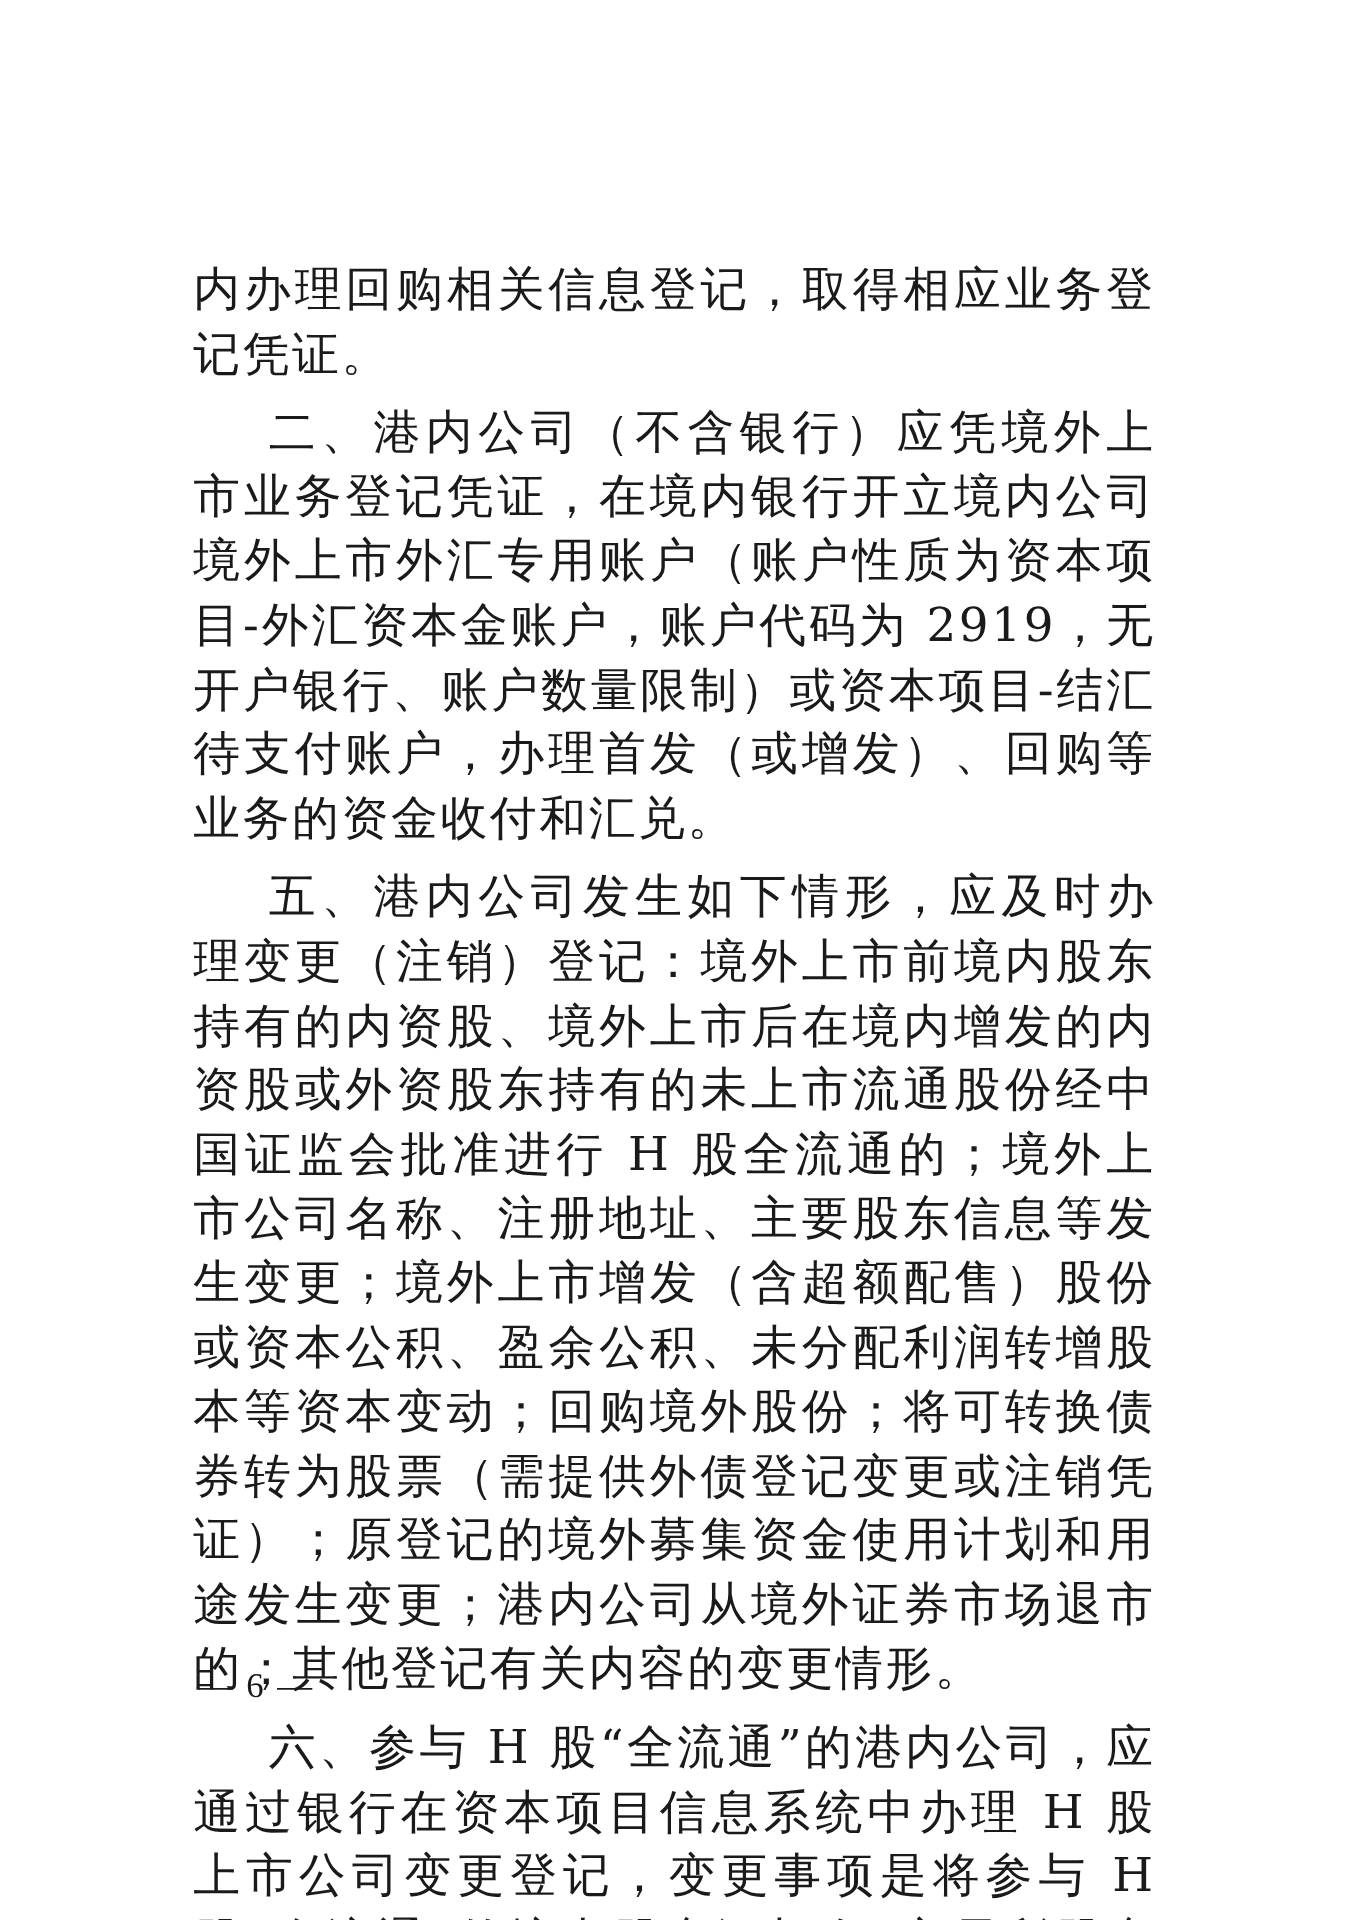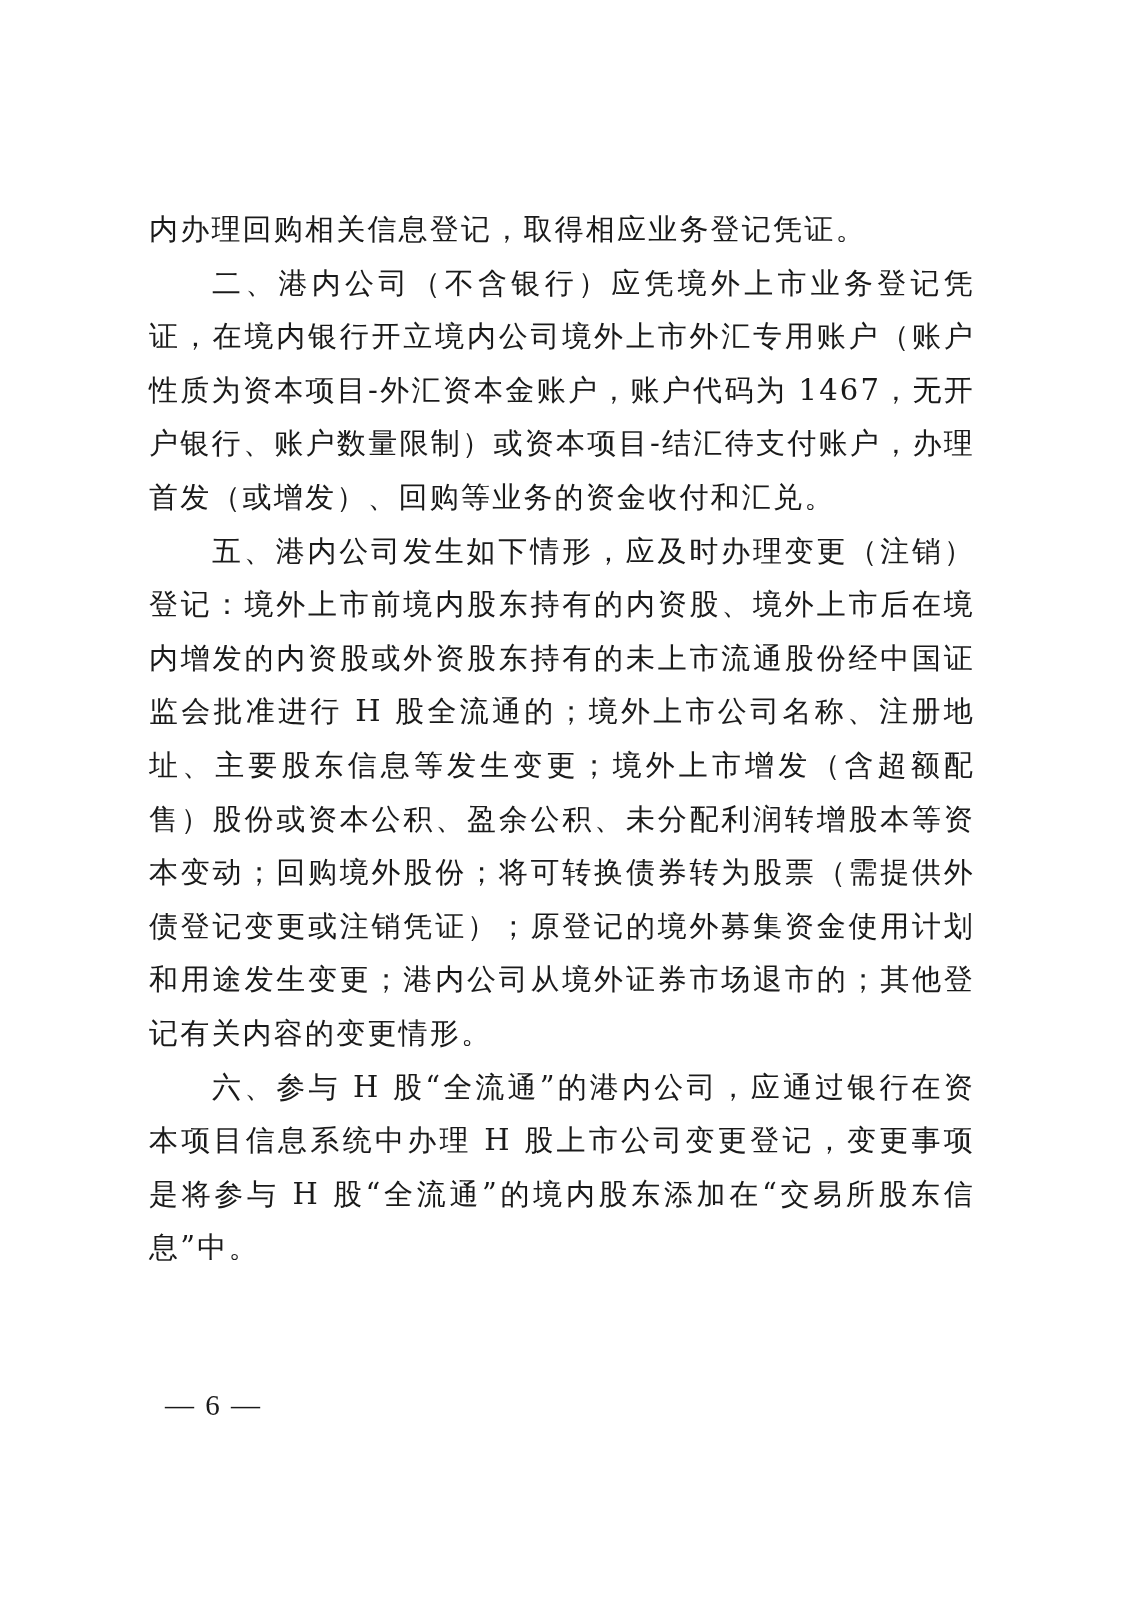--- a/index.html
+++ b/index.html
@@ -15,22 +15,22 @@
       font-family: "DejaVu Serif", "Liberation Serif", serif;
       color: #1a1a1a;
     }
     .page {
       position: absolute;
       left: 149px;
       top: 203px;
       width: 826px;
     }
     .para {
-      margin: 0;
-      font-size: 29px;
+      margin: 12px;
+      font-size: 39px;
       line-height: 53.6px;
       letter-spacing: 2.2px;
       text-align: justify;
       text-justify: inter-character;
       word-break: break-all;
     }
     .para.indent {
       text-indent: 63px;
     }
     .page-number {
@@ -42,18 +42,18 @@
       font-family: "Liberation Serif", "DejaVu Serif", serif;
       color: #1a1a1a;
       letter-spacing: 2px;
     }
   </style>
 </head>
 <body>
 
 <div class="page">
   <p class="para">内办理回购相关信息登记，取得相应业务登记凭证。</p>
-  <p class="para indent">二、港内公司（不含银行）应凭境外上市业务登记凭证，在境内银行开立境内公司境外上市外汇专用账户（账户性质为资本项目-外汇资本金账户，账户代码为 1467，无开户银行、账户数量限制）或资本项目-结汇待支付账户，办理首发（或增发）、回购等业务的资金收付和汇兑。</p>
+  <p class="para indent">二、港内公司（不含银行）应凭境外上市业务登记凭证，在境内银行开立境内公司境外上市外汇专用账户（账户性质为资本项目-外汇资本金账户，账户代码为 2919，无开户银行、账户数量限制）或资本项目-结汇待支付账户，办理首发（或增发）、回购等业务的资金收付和汇兑。</p>
   <p class="para indent">五、港内公司发生如下情形，应及时办理变更（注销）登记：境外上市前境内股东持有的内资股、境外上市后在境内增发的内资股或外资股东持有的未上市流通股份经中国证监会批准进行 H 股全流通的；境外上市公司名称、注册地址、主要股东信息等发生变更；境外上市增发（含超额配售）股份或资本公积、盈余公积、未分配利润转增股本等资本变动；回购境外股份；将可转换债券转为股票（需提供外债登记变更或注销凭证）；原登记的境外募集资金使用计划和用途发生变更；港内公司从境外证券市场退市的；其他登记有关内容的变更情形。</p>
   <p class="para indent">六、参与 H 股“全流通”的港内公司，应通过银行在资本项目信息系统中办理 H 股上市公司变更登记，变更事项是将参与 H 股“全流通”的境内股东添加在“交易所股东信息”中。</p>
 </div>
 
 <div class="page-number">— 6 —</div>
 
 </body></html>

